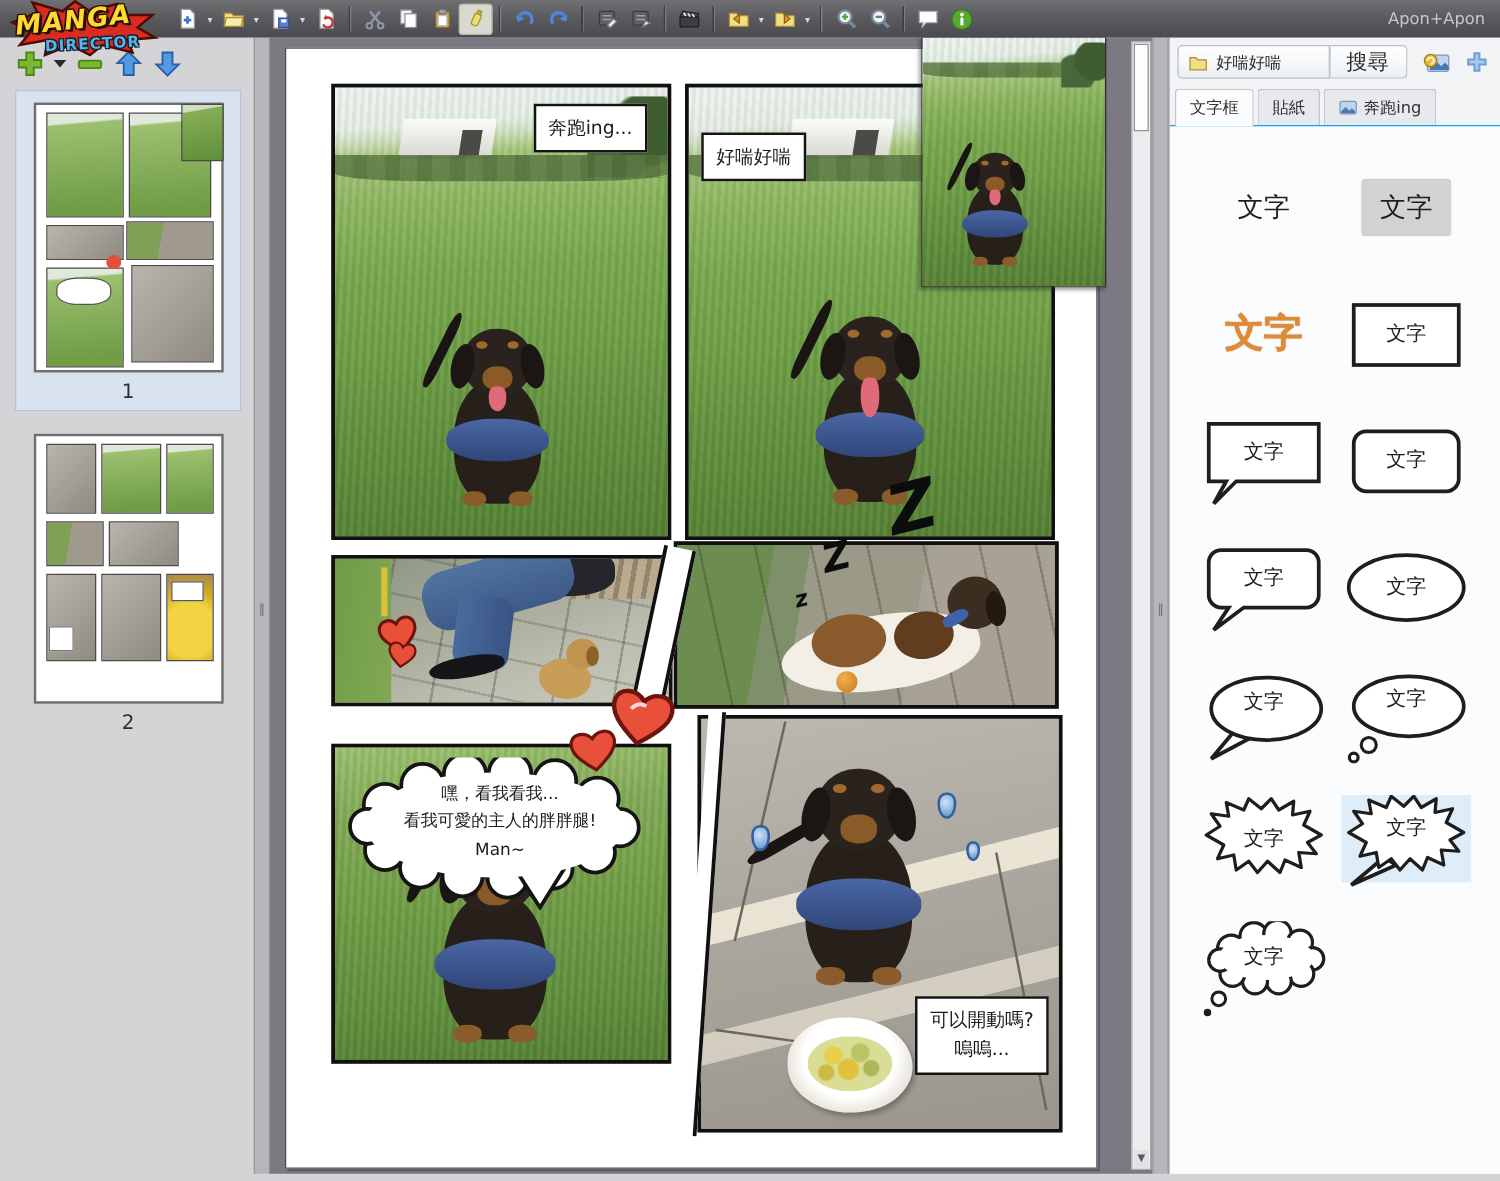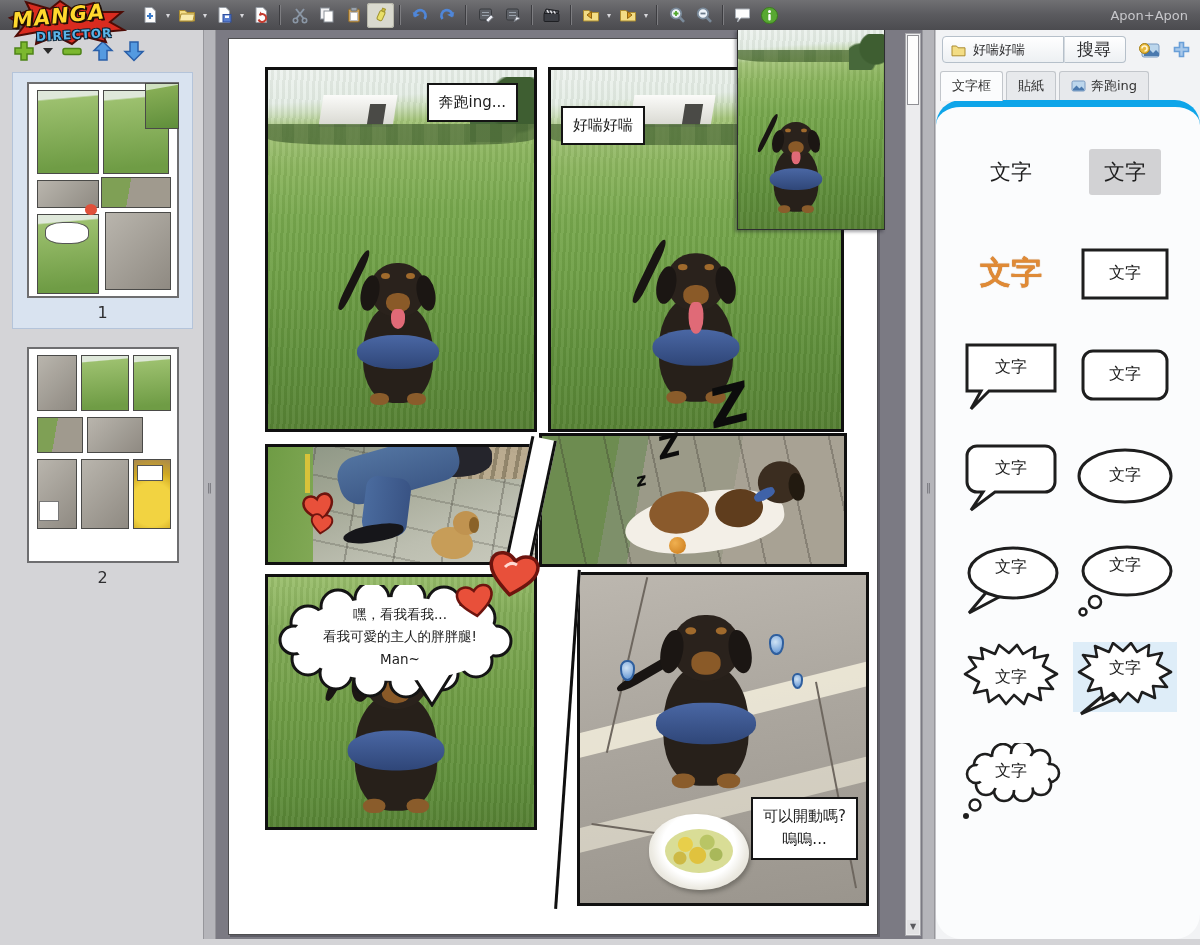--- a/index.html
+++ b/index.html
@@ -171,21 +171,21 @@
     padding:0 8px; font-size:13px; color:#2c2c2e; }
   .search-btn { height:27px; width:62px; border:1px solid #b6c0ca; border-left:1px solid #d4dae0; border-radius:0 4px 4px 0;
     background:linear-gradient(#ffffff,#edf0f3); display:flex; align-items:center;
     padding:0 12px; font-size:17px; color:#2c2c2e; }
   .rp-icons { display:flex; align-items:center; gap:12px; margin-left:12px; }
   .rp-tabs { display:flex; align-items:flex-end; padding:5px 0 0 4px; }
   .tab { padding:5px 11px 5px; font-size:13px; color:#333; background:#e7e9ec;
     border:1px solid #c2c6cb; border-bottom:none; border-radius:3px 3px 0 0; margin-right:3px;
     display:flex; align-items:center; gap:5px; position:relative; }
   .tab.active { background:#fbfcfd; z-index:2; top:1px; padding-bottom:6px; }
-  .styles-area { flex:1; background:#fbfcfd; border-top:7px solid #0ea5e9; padding-top:30px; overflow:hidden;border-radius:25px; }
+  .styles-area { flex:1; background:#fbfcfd; border-top:1px solid #0ea5e9; padding-top:30px; overflow:hidden; }
   .styles-grid { display:grid; grid-template-columns:104px 104px; justify-content:center;
     column-gap:10px; row-gap:31px; }
   .style-cell { height:70px; display:flex; align-items:center; justify-content:center; position:relative; }
   .style-cell.sel { background:#deedf8; }
   .style-cell .lbl { position:absolute; font-size:16px; color:#1e1e1e; }
   .style-cell .lbl.plain { font-size:21px; }
   .style-cell .lbl.boxed { background:#d2d2d4; border-radius:3px; padding:9px 15px; font-size:21px; }
   .style-cell .lbl.orange { font-size:31px; font-weight:bold; color:#e08a35;
     text-shadow:0 0 1px #b05f10; }
   .bubble-svg { position:absolute; left:0; top:0; }
@@ -492,21 +492,21 @@
               <i class="bh"></i>
               <i class="be"></i>
               <i class="bc"></i>
           </div>
           <div class="ball"></div>
         </div>
       </div>
 
       <div class="diag-band" style="left:287px;top:398px;width:26px;height:146px;transform:rotate(12deg);"></div>
 
-      <div class="panel" style="left:36px;top:535px;width:272px;height:256px;">
+      <div class="panel" style="left:36px;top:556px;width:272px;height:256px;">
         <div class="ph ph-grass" style="background:
             repeating-linear-gradient(93deg, rgba(255,255,255,.05) 0 3px, rgba(20,40,10,.06) 3px 6px),
             linear-gradient(176deg,#9cc06e 0%,#82ab57 20%,#6f9c45 50%,#5f8e3b 80%,#557f33 100%);">
           <div class="dog" style="left:78px;bottom:14px;transform:scale(1.18);transform-origin:bottom center;">
             <i class="tail"></i>
               <i class="body"></i>
               <i class="harness"></i>
               <i class="head"></i>
             <i class="earL"></i>
               <i class="earR"></i>
@@ -537,21 +537,21 @@
               <path d="M142,92 L160,120 L180,88 Z"></path>
             </g>
             <ellipse cx="124" cy="54" rx="104" ry="42" fill="#ffffff"></ellipse>
           </svg>
           <div class="bubble-text">嘿，看我看我...
 看我可愛的主人的胖胖腿!
 Man~</div>
         </div>
       </div>
 
-      <div class="panel" style="left:348px;top:533px;width:292px;height:334px;">
+      <div class="panel" style="left:329px;top:533px;width:292px;height:334px;">
         <div class="ph ph-pave2">
           <div class="stripe" style="top:37%;"></div>
           <div class="stripe" style="top:66%;opacity:.7;"></div>
           <div class="crack" style="left:16%;top:0;width:2px;height:55%;transform:rotate(13deg);"></div>
           <div class="crack" style="right:10%;top:32%;width:2px;height:64%;transform:rotate(-11deg);"></div>
           <div class="crack" style="left:4%;top:78%;width:40%;height:2px;transform:rotate(8deg);"></div>
           <div class="dog" style="left:76px;top:18px;transform:scale(1.22);transform-origin:top center;">
             <i class="tail" style="transform:rotate(60deg);top:30px;"></i>
               <i class="body"></i>
               <i class="harness"></i>

